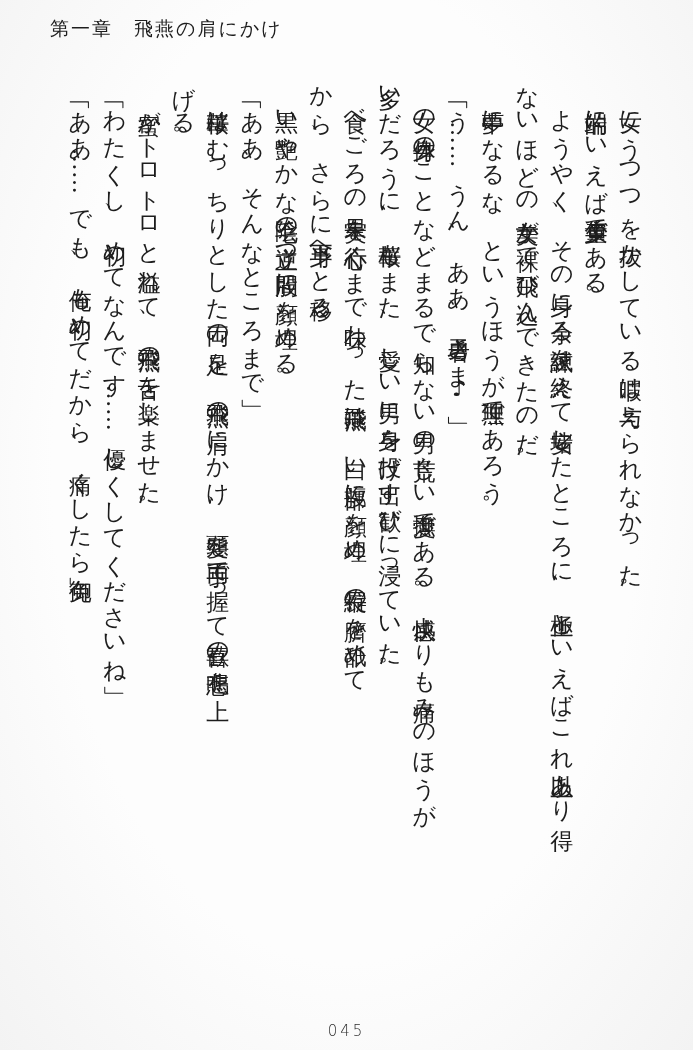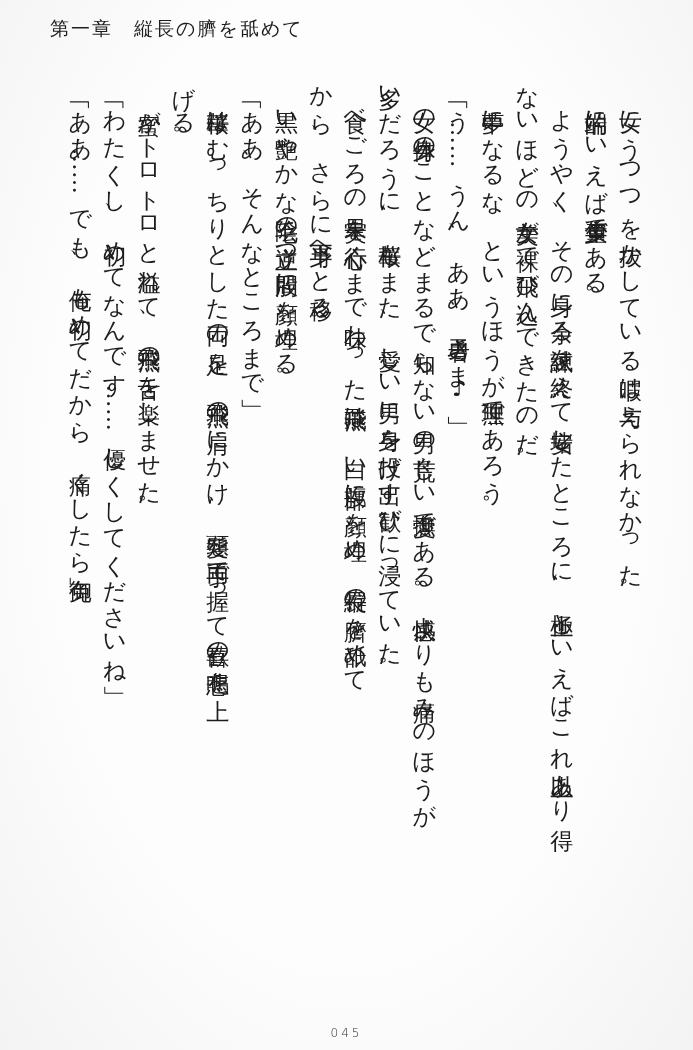--- a/index.html
+++ b/index.html
@@ -56,31 +56,31 @@
     height: calc(100% - 23.5px);
   }
   .page-number {
     position: absolute;
     bottom: 10px;
     left: 0;
     width: 100%;
     text-align: center;
     font-family: "DejaVu Sans", "Liberation Sans", sans-serif;
     font-weight: 300;
-    font-size: 12px;
+    font-size: 15px;
     letter-spacing: 3px;
     color: #2e2e2e;
   }
 </style>
 </head>
 <body>
 
 <div class="page-surface"></div>
 
-<div class="chapter-header">第一章　縦長の臍を舐めて</div>
+<div class="chapter-header">第一章　飛燕の肩にかけ</div>
 
 <div class="text-area">
     <div class="vcol indent">女にうつつを抜かしている暇は与えられなかった。</div>
     <div class="vcol indent">端的にいえば童貞少年である。</div>
     <div class="vcol indent">ようやく、その身に余る試練を終えて安堵したところに、極上といえばこれ以上あり得</div>
     <div class="vcol">ないほどの美女が裸で飛び込んできたのだ。</div>
     <div class="vcol indent">夢中になるな、というほうが無理であろう。</div>
     <div class="vcol indent">「う……うん、ああ、勇者さま♪」</div>
     <div class="vcol indent">女の身体のことなどまるで知らない男の荒々しい愛撫である。快感よりも痛みのほうが</div>
     <div class="vcol">多いだろうに、桜華もまた、愛しい男に身を投げ出す歓びに浸っていた。</div>

